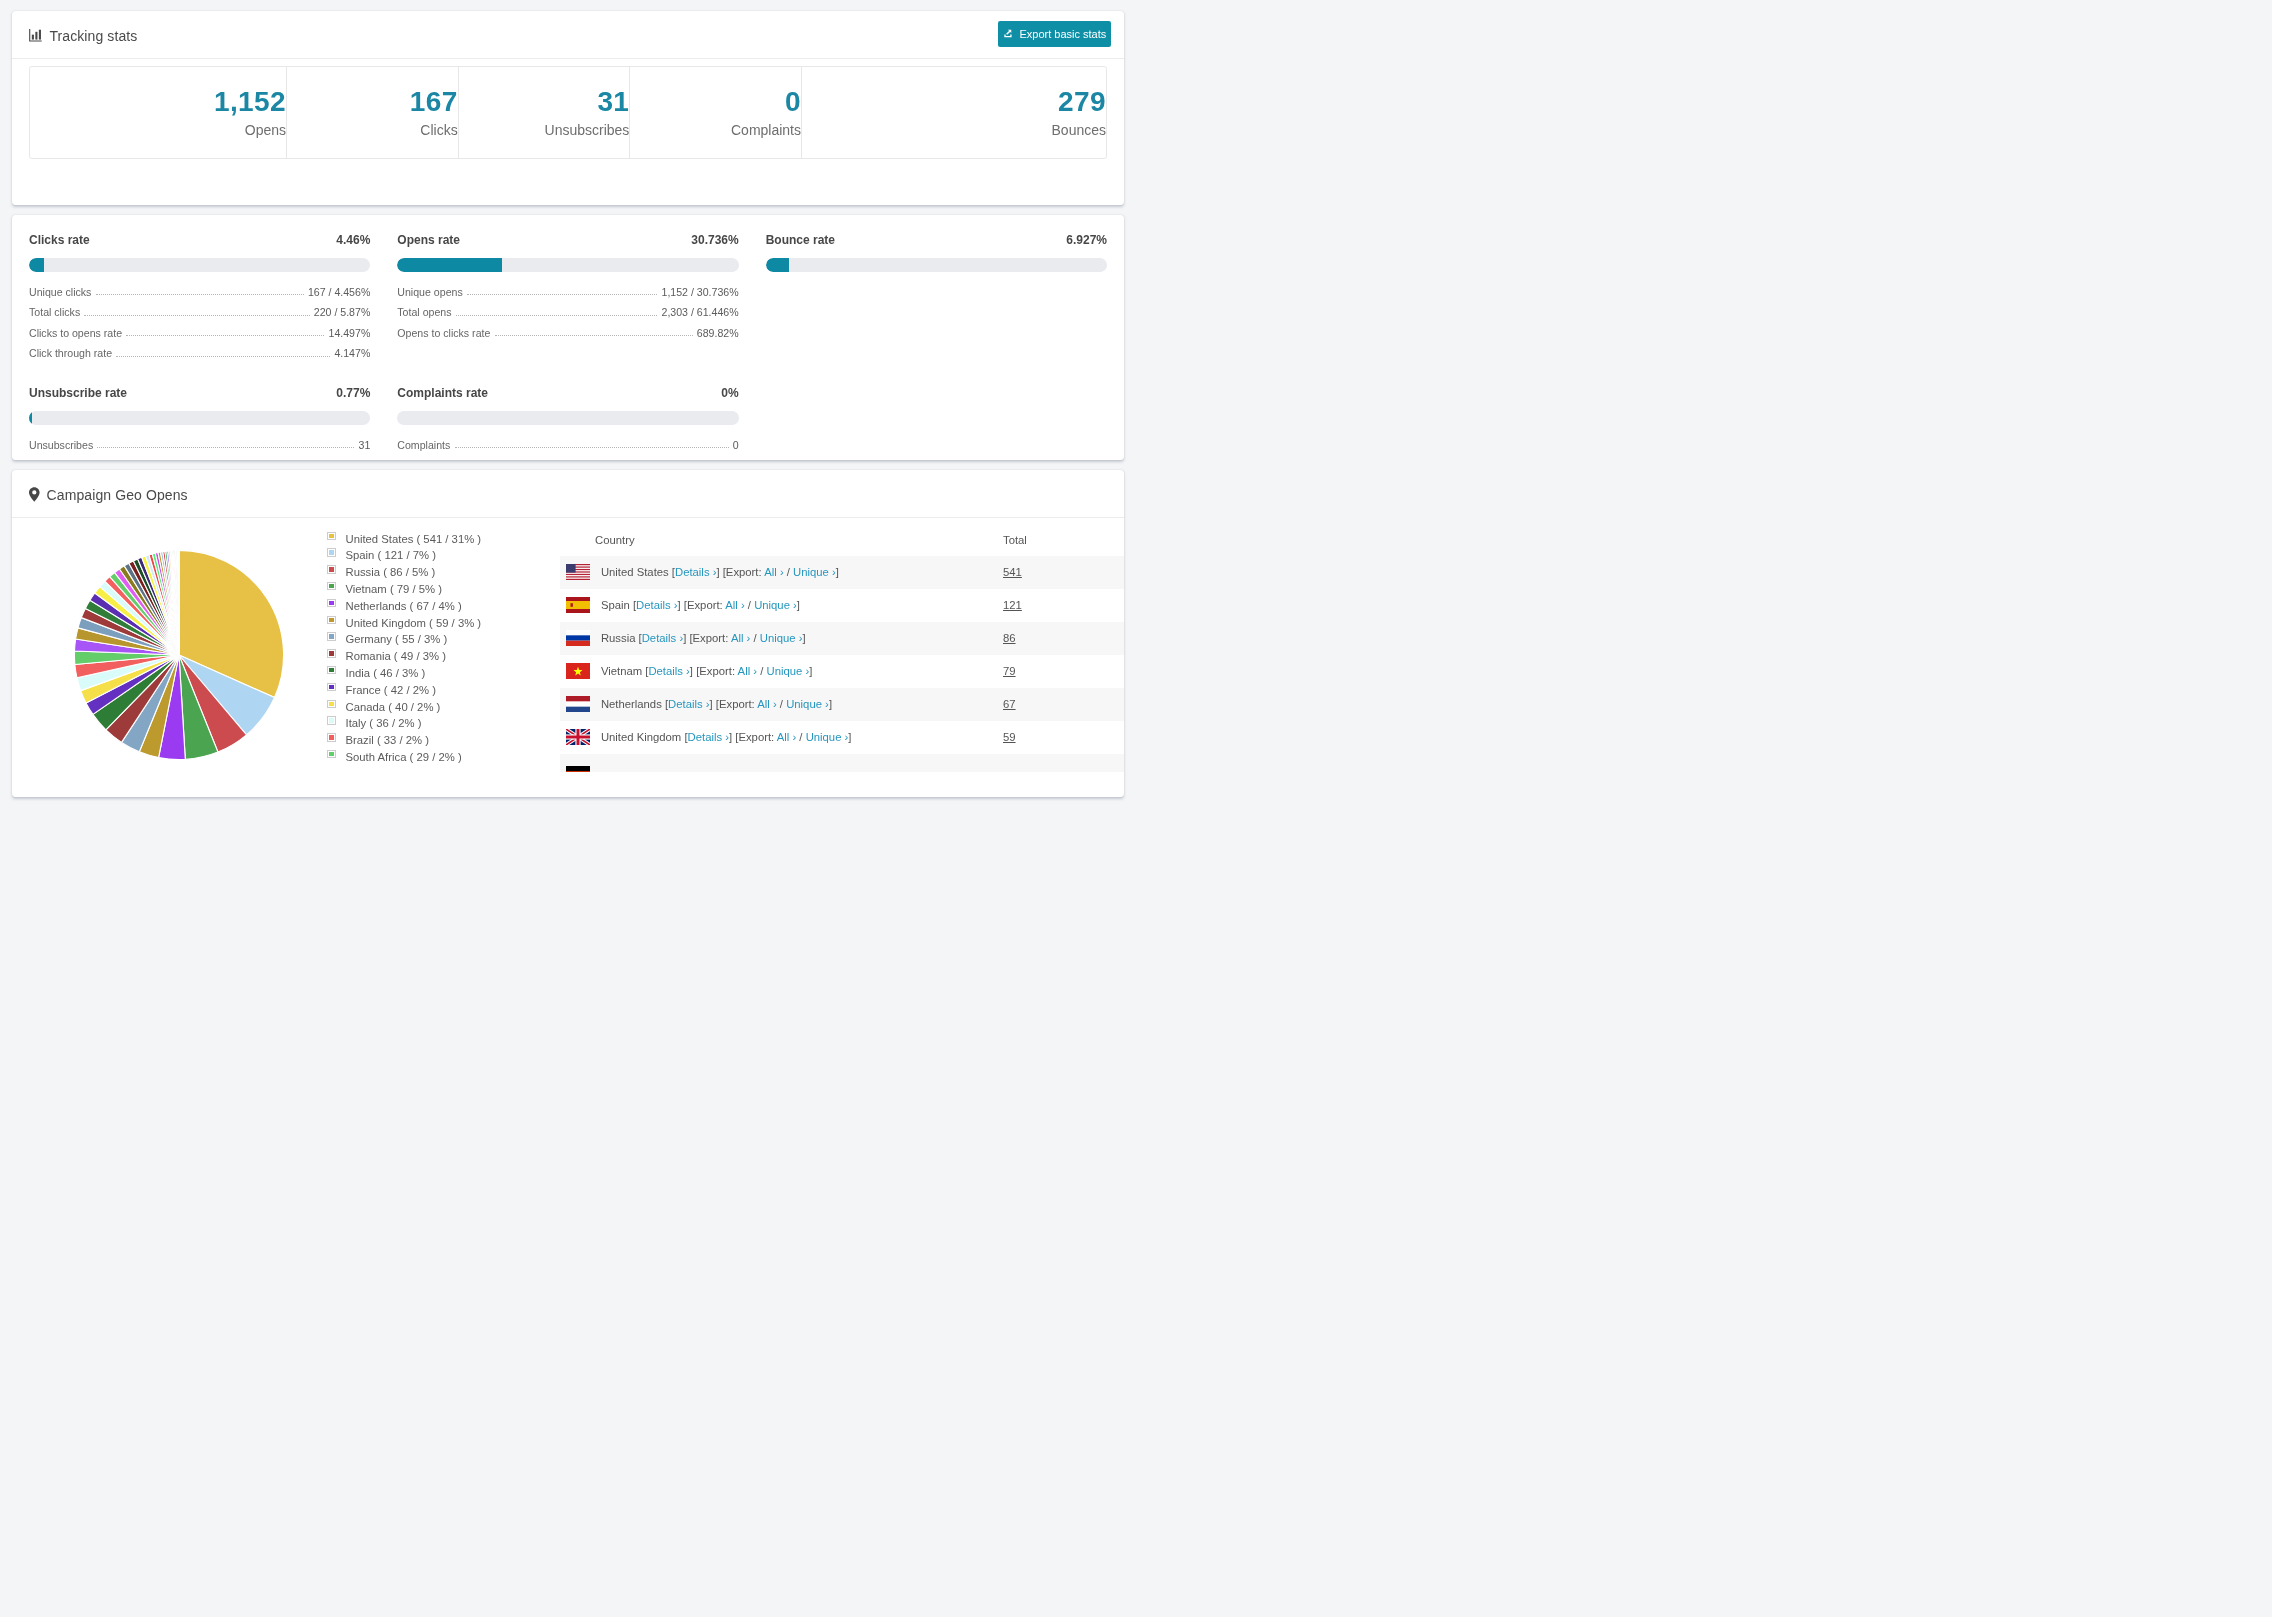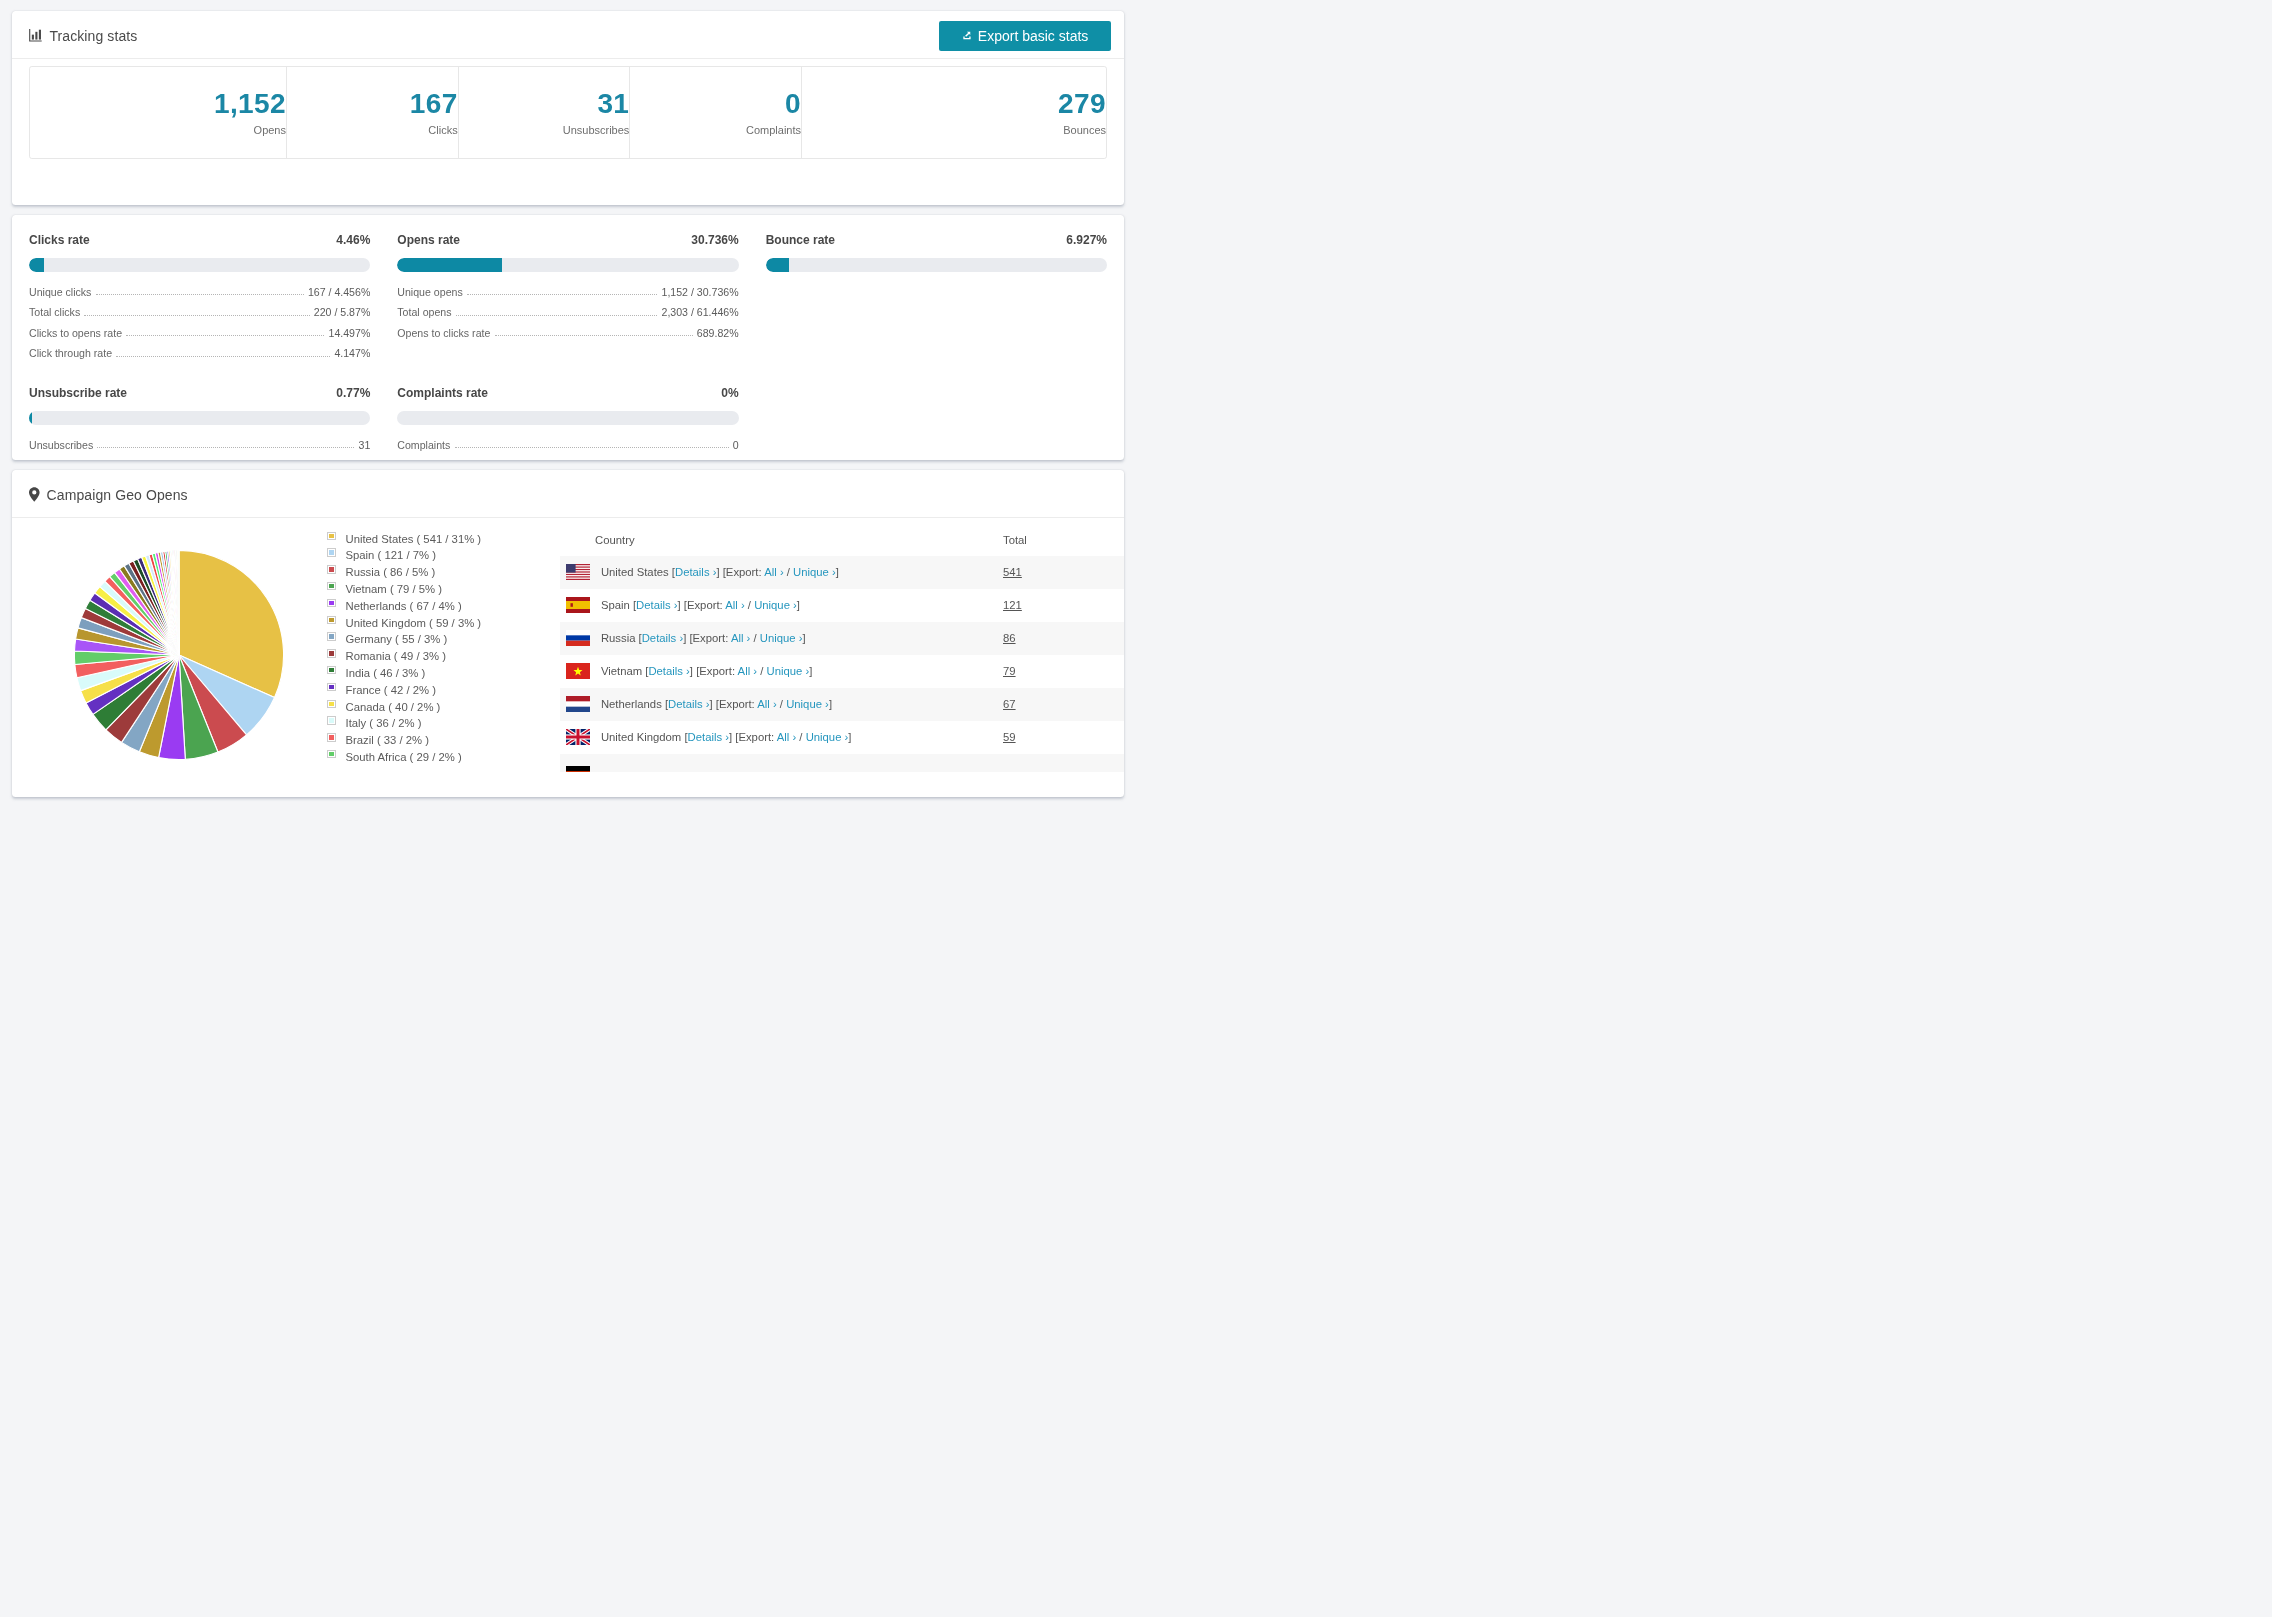--- a/index.html
+++ b/index.html
@@ -7,30 +7,30 @@
     background:#f4f5f7; font-family:"Liberation Sans", sans-serif; color:#555; }
   .card { background:#fff; border-radius:3.5px; margin:0 12px;
     box-shadow:0 0 1.4px rgba(0,0,0,.10), 0 1.4px 2.8px rgba(110,120,140,.35); }
   
   #card-tracking { margin-top:10.6px; height:194px; position:relative; }
   .card-header { padding:17px 17px 14px 17px; border-bottom:0.7px solid #ececec;
     display:flex; align-items:center; position:relative; }
   .card-title { font-size:14px; color:#4a4a4a; margin-left:7px; letter-spacing:0.1px; }
   .hicon { display:inline-flex; align-items:center; }
   .export-btn { position:absolute; right:12.7px; top:10px; background:#0f8fa6; color:#fff;
-    border:none; border-radius:2.1px; font-size:14px; padding:7px 23px; cursor:pointer;
+    border:none; border-radius:2.1px; font-size:11px; padding:7px 5px; cursor:pointer;
     display:flex; align-items:center; gap:5.6px; font-family:inherit; }
   .summary-row { display:flex; margin:7px 17px 0 17px; border:0.7px solid #e7e7e7;
     border-radius:2.8px; height:93px; }
   .summary-cell { flex:1; display:flex; flex-direction:column; justify-content:center;
     align-items:flex-end; border-left:0.7px solid #e7e7e7; }
   .summary-cell:first-child { border-left:none; flex:1.5; }
   .summary-cell:last-child { flex:1.5;padding-left:48px; }
   .summary-num { font-size:28px; font-weight:bold; color:#1b87a5; letter-spacing:0.4px; }
-  .summary-label { font-size:11px; color:#6e6e6e; margin-top:4.2px; }
+  .summary-label { font-size:14px; color:#6e6e6e; margin-top:4.2px; }
   
   #card-rates { margin-top:10px; height:245px; padding:18.4px 17px 14px 17px; overflow:hidden; }
   .rates-grid { display:grid; grid-template-columns:1fr 1fr 1fr; column-gap:27px; row-gap:27px; }
   .rate-head { display:flex; justify-content:space-between; align-items:baseline; }
   .rate-title { font-size:12px; font-weight:bold; color:#474747; }
   .rate-value { font-size:12px; font-weight:bold; color:#474747; }
   .bar { height:14px; background:#e9ebef; border-radius:7px; margin-top:10.6px; overflow:hidden; }
   .bar-fill { height:100%; background:#0d89a4; border-radius:7px 0 0 7px; }
   .rate-rows { margin-top:15px; }
   .rate-row { display:flex; align-items:flex-end; font-size:10.6px; color:#666;

